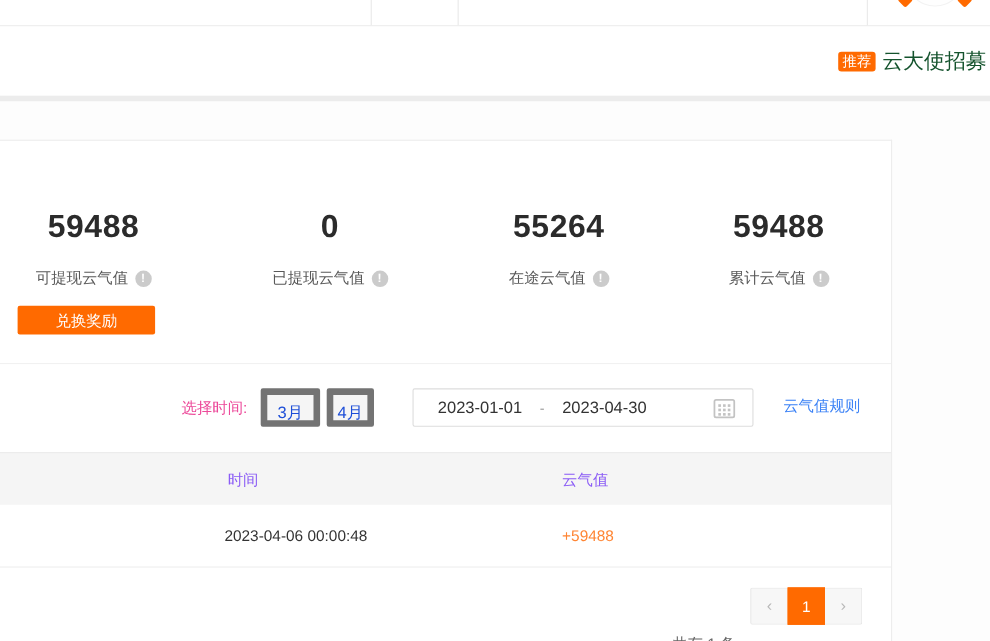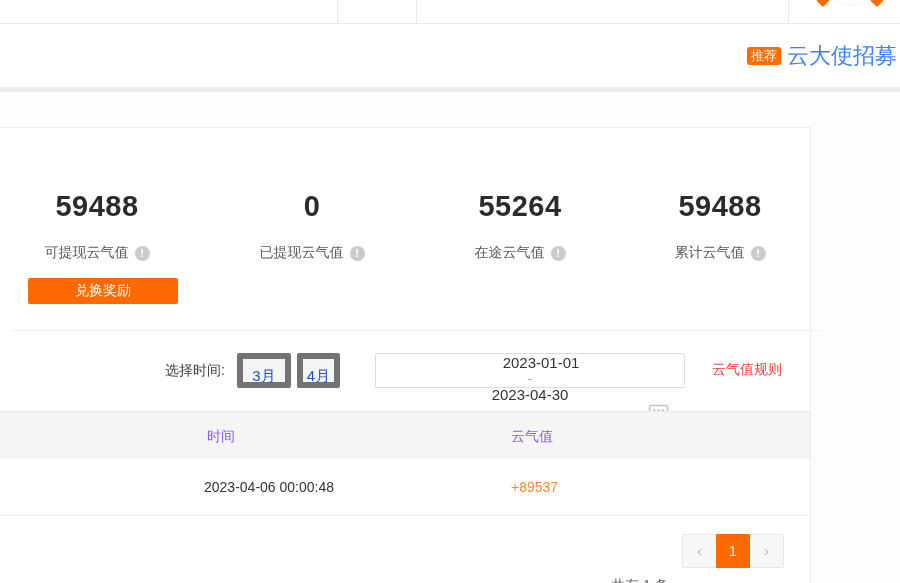--- a/index.html
+++ b/index.html
@@ -19,61 +19,61 @@
   .ear-l { left:6px; } .ear-r { right:6px; }
   .mascot-face { position:absolute; left:13px; top:-43px; width:50px; height:48px;
     border-radius:50%; background:#fefefe; box-shadow:0 0 0 1px #f2f2f2; }
 
   
   .promobar { position:absolute; left:0; top:24px; width:900px; height:68px;
     background:#fff; border-bottom:5px solid #ececec;
     display:flex; align-items:center; justify-content:flex-end; padding-right:3px;font-family:Liberation Serif, serif; }
   .promo-badge { display:inline-block; background:#ff6a00; color:#fff; font-size:13px;
     line-height:18px; padding:0 4px; border-radius:3px; margin-right:6px; }
-  .promo-text { font-size:22px; color:#3b82f6; }
+  .promo-text { font-size:19px; color:#14532d; }
 
   
   .card { position:absolute; left:0; top:127px; width:811px; height:456px;
     background:#fff; border-top:1px solid #ededed; border-right:1px solid #ededed; }
 
   
   .stats { position:absolute; left:0; top:0; width:810px; height:203px;
-    border-bottom:1px solid #f1f1f1;margin-left:12px; }
+    border-bottom:1px solid #f1f1f1; }
   .stat { position:absolute; width:200px; text-align:center; }
   .stat1 { left:-15px; } .stat2 { left:200px; } .stat3 { left:408px; } .stat4 { left:608px; }
   .stat-value { position:absolute; top:62px; left:0; width:200px;
     font-size:29px; font-weight:600; color:#2b2b2b; letter-spacing:0.5px; }
   .stat-label { position:absolute; top:116px; left:0; width:200px;
     font-size:14px; color:#595959; display:flex; align-items:center; justify-content:center; }
   .info-icon { display:inline-block; width:15px; height:15px; margin-left:6px;
     background:#cbcbcb; border-radius:50%; position:relative; }
   .info-icon::after { content:"!"; position:absolute; left:0; top:0; width:15px; height:15px;
     color:#fff; font-size:11px; font-weight:bold; line-height:15px; text-align:center; }
-  .redeem-btn { position:absolute; left:16px; top:150px; width:150px; height:26px;
+  .redeem-btn { position:absolute; left:16px; top:150px; width:125px; height:26px;
     background:#ff6a00; border:none; border-radius:2px; color:#fff; font-size:14px;
     line-height:26px; text-align:center; cursor:pointer;
-    font-family:Liberation Mono, monospace; }
+    font-family:Liberation Sans, sans-serif; }
 
   
   .filter { position:absolute; left:0; top:203px; width:810px; height:80px; }
-  .filter-label { position:absolute; left:165px; top:31px; font-size:14px; color:#404040; }
+  .filter-label { position:absolute; left:165px; top:31px; font-size:14px; color:#ec4899; }
   .month-btn { position:absolute; top:22px; height:35px; background:#f5f5f5;
     border:6px solid #737373; border-radius:2px; font-size:15px; color:#1d4ed8;
     text-align:center; line-height:33px; cursor:pointer;
     font-family:"Liberation Sans","DejaVu Sans",sans-serif; }
   .month-3 { left:237px; width:54px; }
   .month-4 { left:297px; width:43px; }
   .datebox { position:absolute; left:375px; top:22px; width:310px; height:35px;
     background:#fff; border:1px solid #ddd; border-radius:2px;
-    display:flex; align-items:center; font-size:15px; color:#333; cursor:pointer;flex-direction:column; }
+    display:flex; align-items:center; font-size:15px; color:#333; cursor:pointer; }
   .date-start { margin-left:22px; }
   .date-sep { margin:0 16px; color:#999; font-size:13px; }
   .cal-icon { margin-left:auto; margin-right:15px; display:flex; }
   .rules-link { position:absolute; left:712px; top:30px; font-size:14px;
-    color:#ef4444; text-decoration:none; }
+    color:#3b82f6; text-decoration:none; }
 
   
   .thead { position:absolute; left:0; top:283px; width:810px; height:48px;
     background:#f5f5f5; border-top:1px solid #ececec; }
   .th { position:absolute; top:0; line-height:48px; font-size:14px; color:#8b5cf6; }
   .th-time { left:207px; } .th-value { left:511px; }
   .trow { position:absolute; left:0; top:331px; width:810px; height:57px;
     border-bottom:1px solid #eeeeee; background:#fff; }
   .td { position:absolute; top:0; line-height:56px; font-size:14px; }
   .td-time { left:204px; color:#333; }
@@ -173,21 +173,21 @@
     <a class="rules-link" href="#">云气值规则</a>
   </div>
 
   <div class="thead">
     <span class="th th-time">时间</span>
     <span class="th th-value">云气值</span>
   </div>
 
   <div class="trow">
     <span class="td td-time">2023-04-06 00:00:48</span>
-    <span class="td td-value">+89537</span>
+    <span class="td td-value">+59488</span>
   </div>
 
   <div class="pagebar">
     <span class="total-text">共有 1 条</span>
     <div class="pager">
       <button class="page-btn page-prev">‹</button>
       <button class="page-cur">1</button>
       <button class="page-btn page-next">›</button>
     </div>
   </div>

